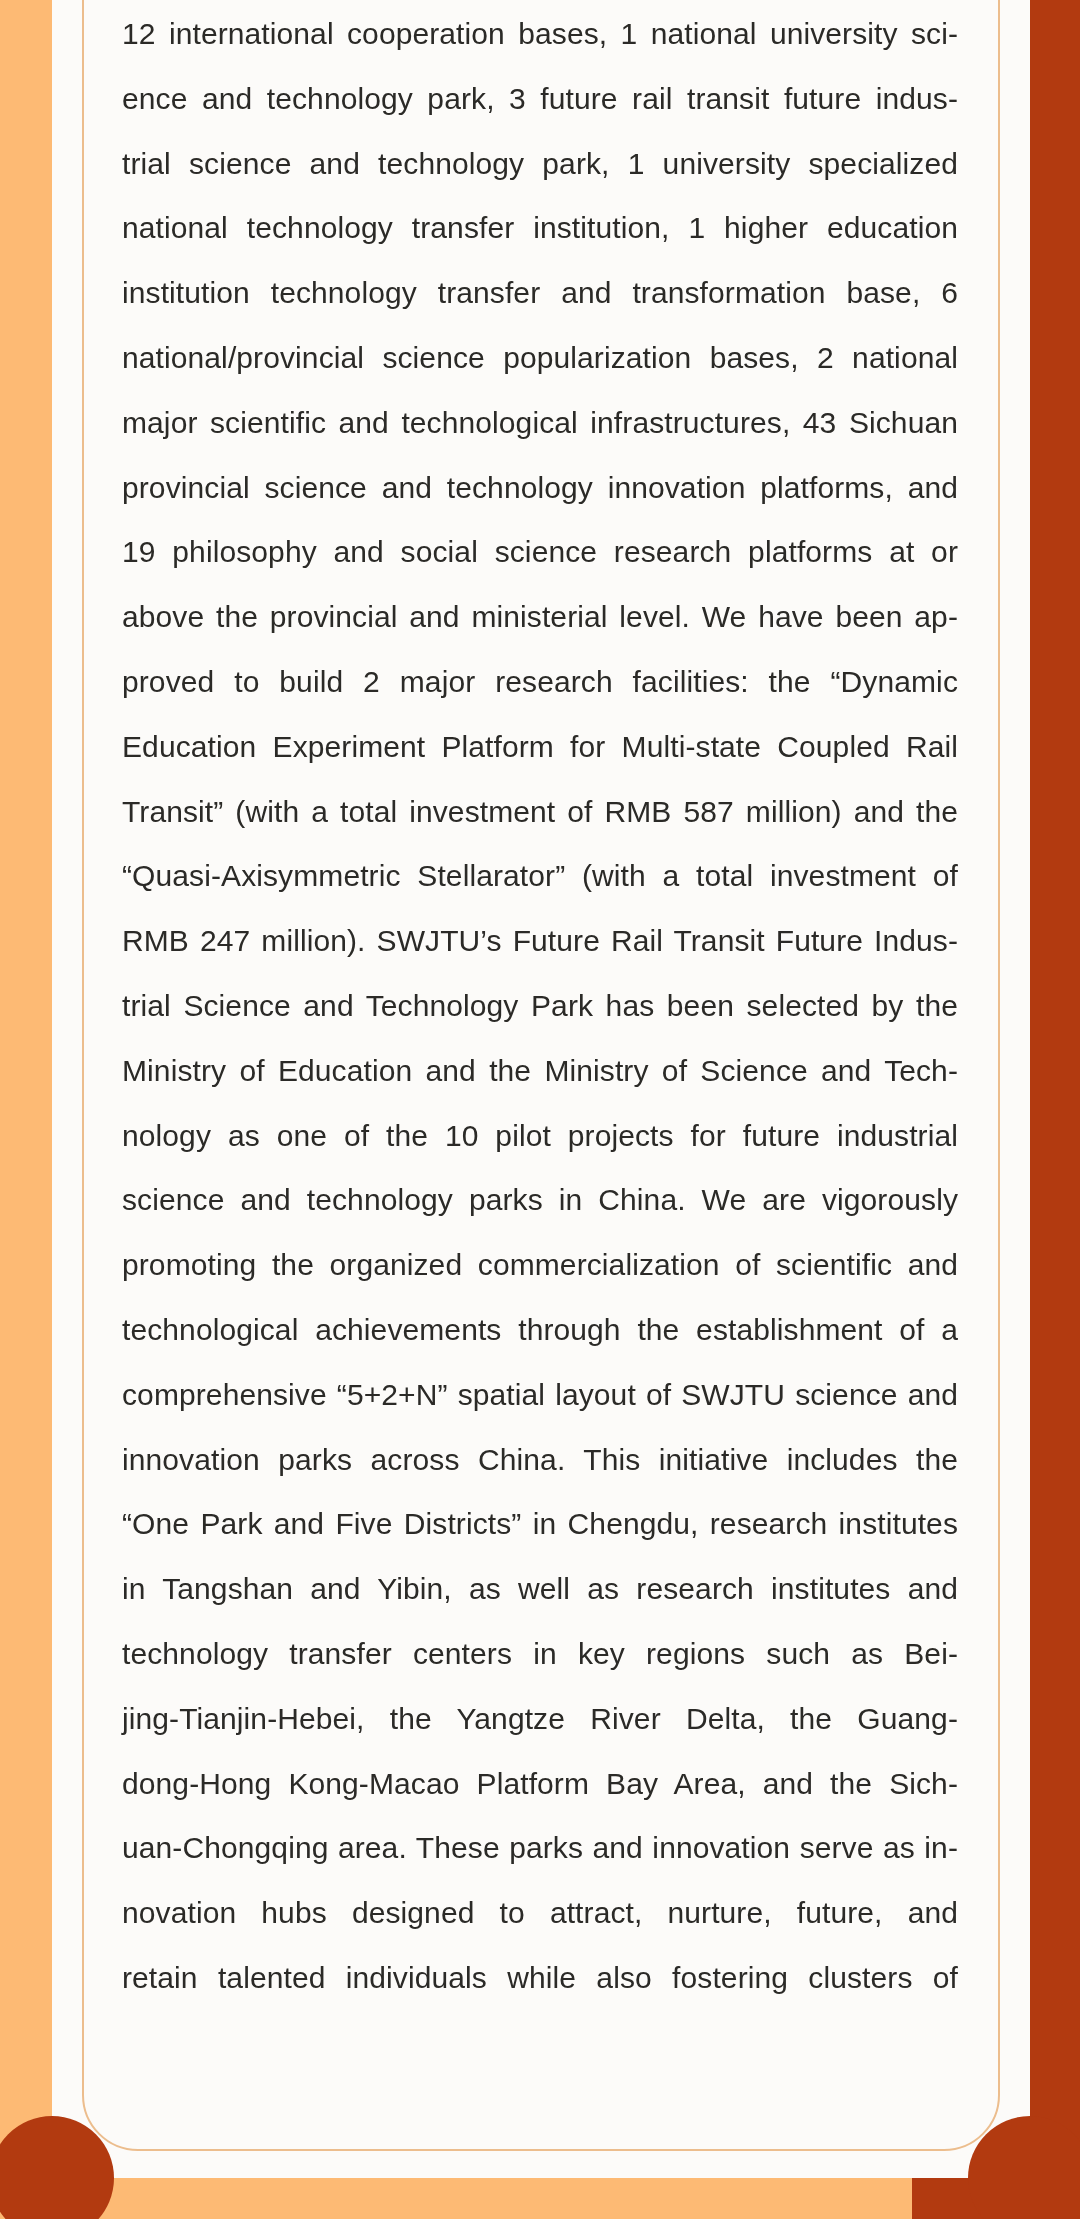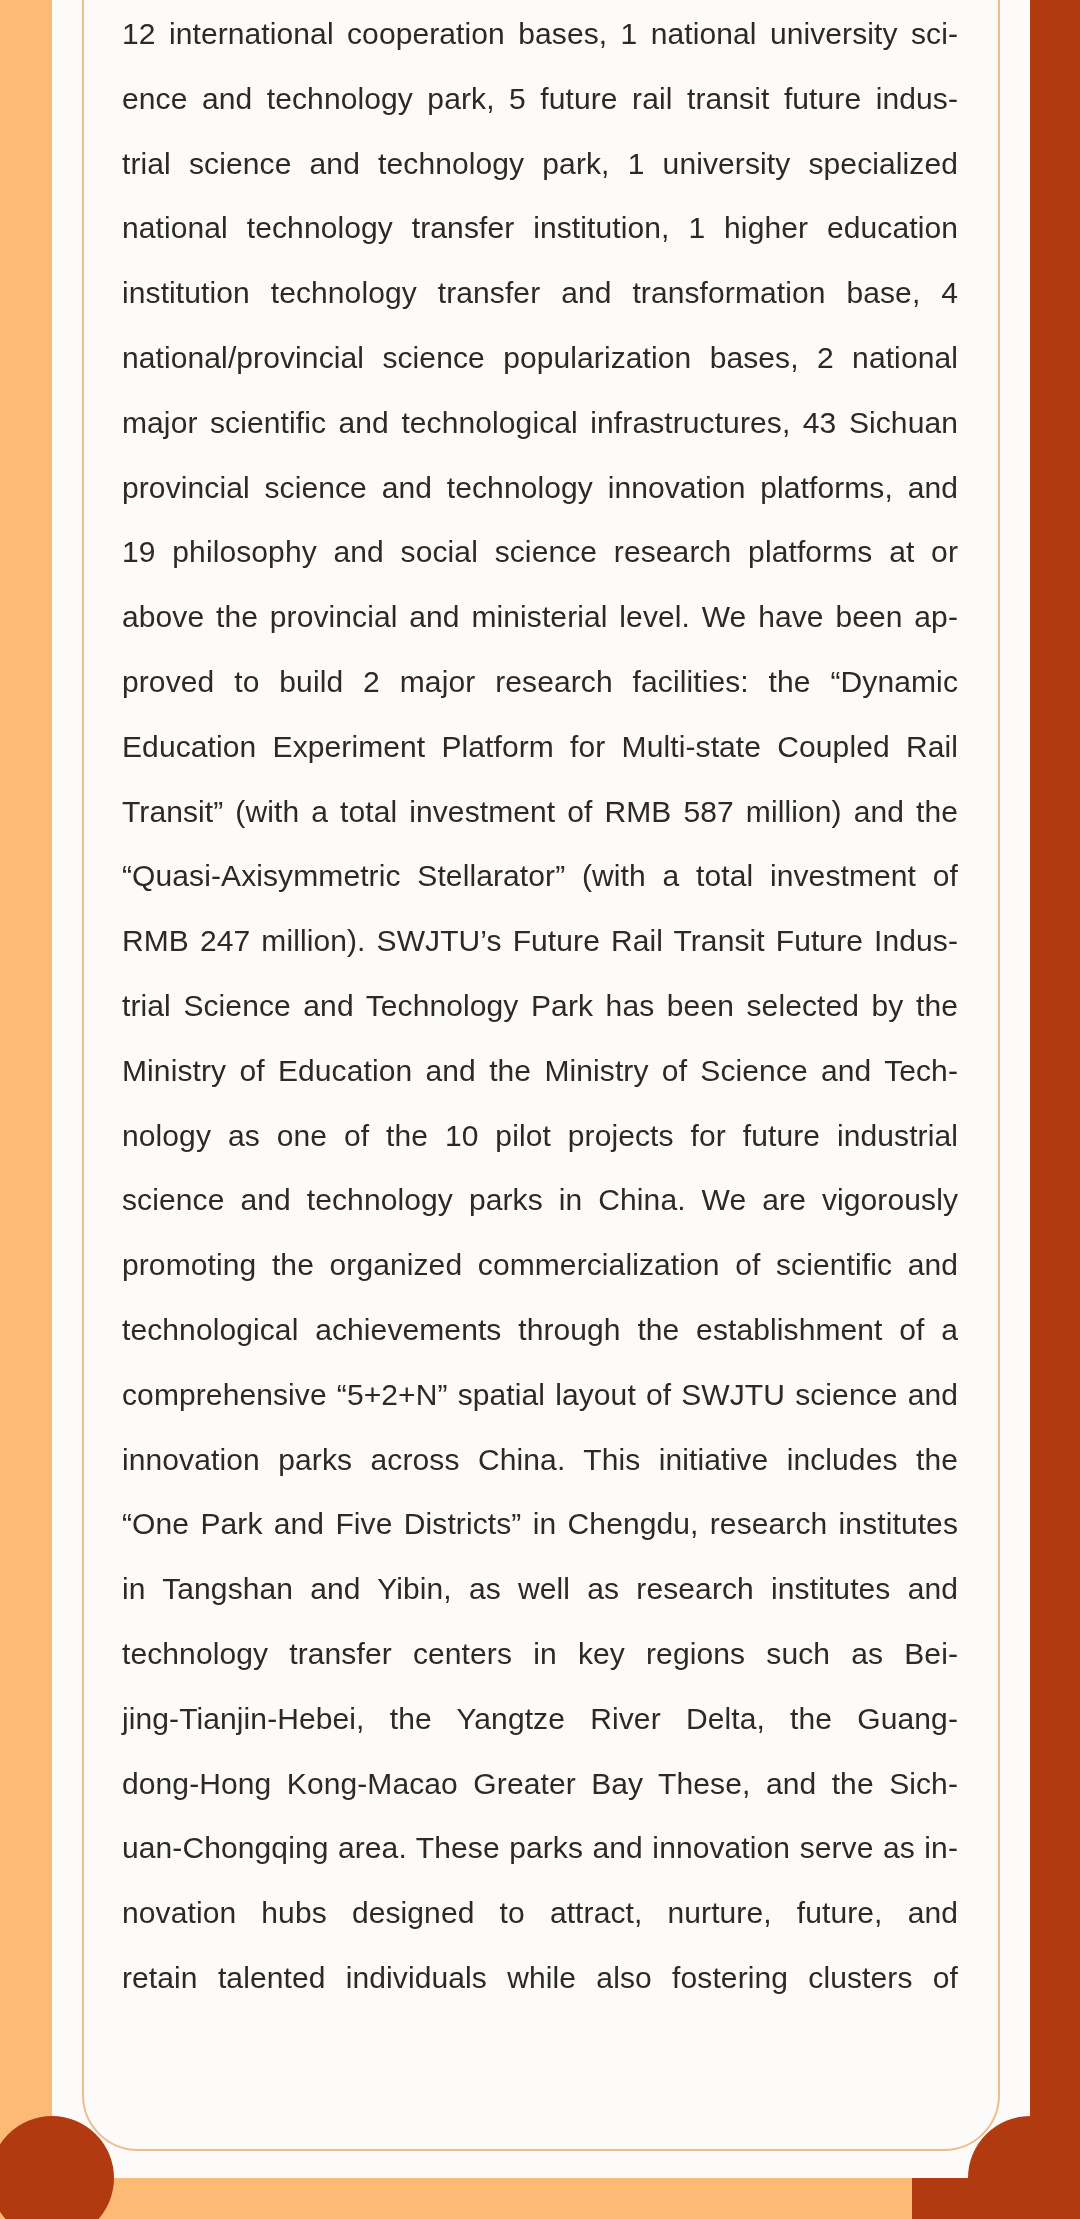--- a/index.html
+++ b/index.html
@@ -73,24 +73,24 @@
 </head>
 <body>
 
 <div class="poster">
 
   <div class="card">
     <div class="inner-frame"></div>
 
     <div class="text-column" style="left:70px;">
       <div class="line">12 international cooperation bases, 1 national university sci-</div>
-      <div class="line">ence and technology park, 5 future rail transit future indus-</div>
+      <div class="line">ence and technology park, 3 future rail transit future indus-</div>
       <div class="line">trial science and technology park, 1 university specialized</div>
       <div class="line">national technology transfer institution, 1 higher education</div>
-      <div class="line">institution technology transfer and transformation base, 4</div>
+      <div class="line">institution technology transfer and transformation base, 6</div>
       <div class="line">national/provincial science popularization bases, 2 national</div>
       <div class="line">major scientific and technological infrastructures, 43 Sichuan</div>
       <div class="line">provincial science and technology innovation platforms, and</div>
       <div class="line">19 philosophy and social science research platforms at or</div>
       <div class="line">above the provincial and ministerial level. We have been ap-</div>
       <div class="line">proved to build 2 major research facilities: the “Dynamic</div>
       <div class="line">Education Experiment Platform for Multi-state Coupled Rail</div>
       <div class="line">Transit” (with a total investment of RMB 587 million) and the</div>
       <div class="line">“Quasi-Axisymmetric Stellarator” (with a total investment of</div>
       <div class="line">RMB 247 million). SWJTU’s Future Rail Transit Future Indus-</div>
@@ -99,21 +99,21 @@
       <div class="line">nology as one of the 10 pilot projects for future industrial</div>
       <div class="line">science and technology parks in China. We are vigorously</div>
       <div class="line">promoting the organized commercialization of scientific and</div>
       <div class="line">technological achievements through the establishment of a</div>
       <div class="line">comprehensive “5+2+N” spatial layout of SWJTU science and</div>
       <div class="line">innovation parks across China. This initiative includes the</div>
       <div class="line">“One Park and Five Districts” in Chengdu, research institutes</div>
       <div class="line">in Tangshan and Yibin, as well as research institutes and</div>
       <div class="line">technology transfer centers in key regions such as Bei-</div>
       <div class="line">jing-Tianjin-Hebei, the Yangtze River Delta, the Guang-</div>
-      <div class="line">dong-Hong Kong-Macao Greater Bay These, and the Sich-</div>
+      <div class="line">dong-Hong Kong-Macao Platform Bay Area, and the Sich-</div>
       <div class="line">uan-Chongqing area. These parks and innovation serve as in-</div>
       <div class="line">novation hubs designed to attract, nurture, future, and</div>
       <div class="line">retain talented individuals while also fostering clusters of</div>
     </div>
   </div>
 
   <div class="corner-blob corner-bl"></div>
   <div class="corner-blob corner-br"></div>
 
 </div>

